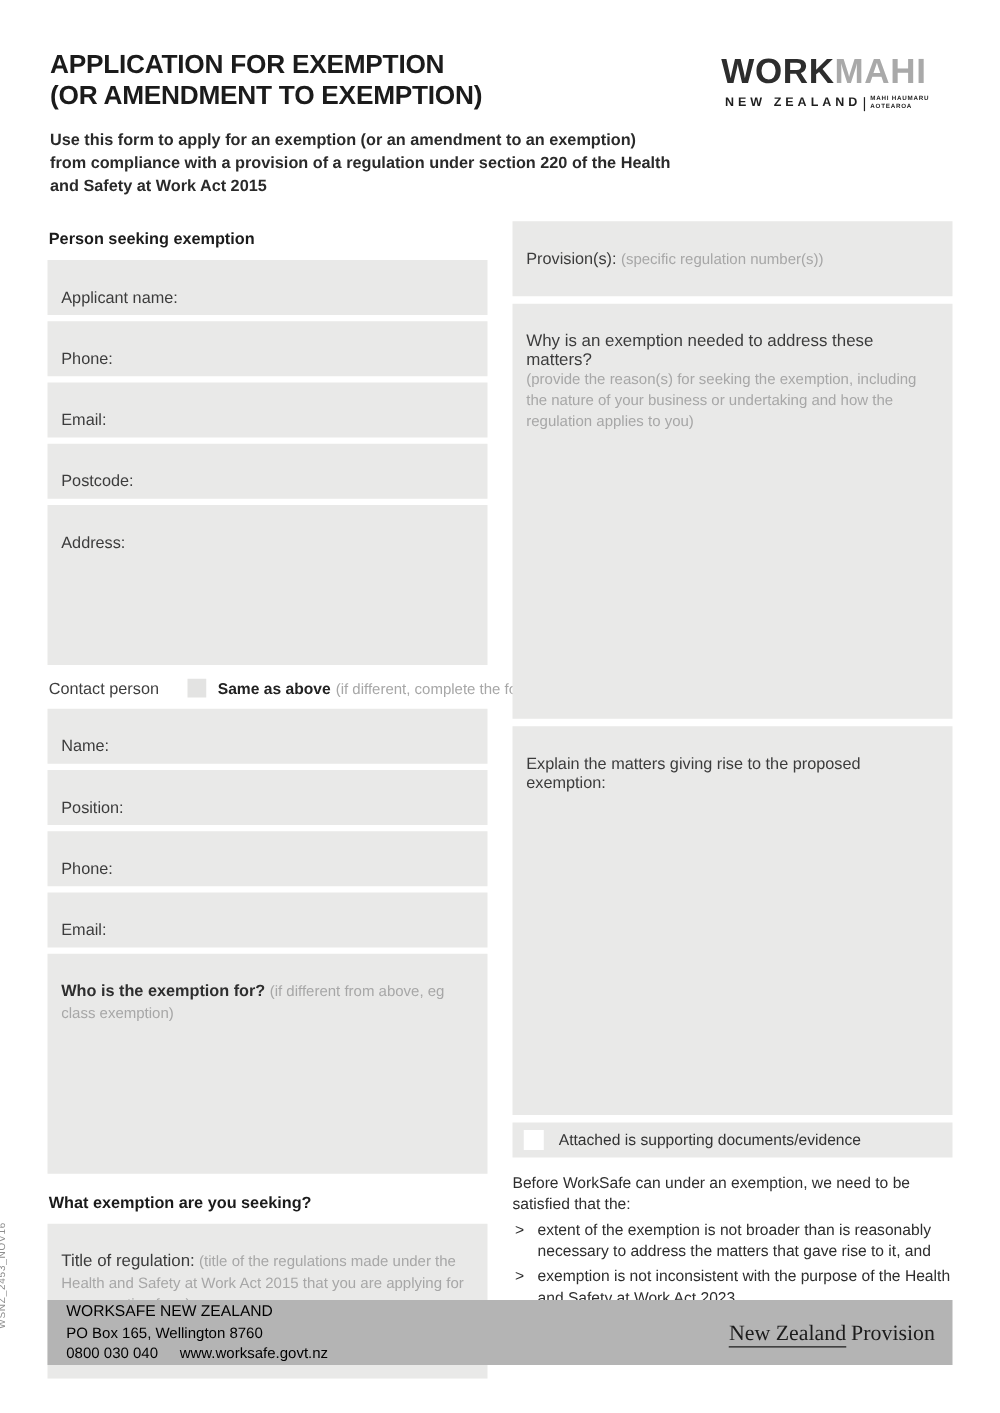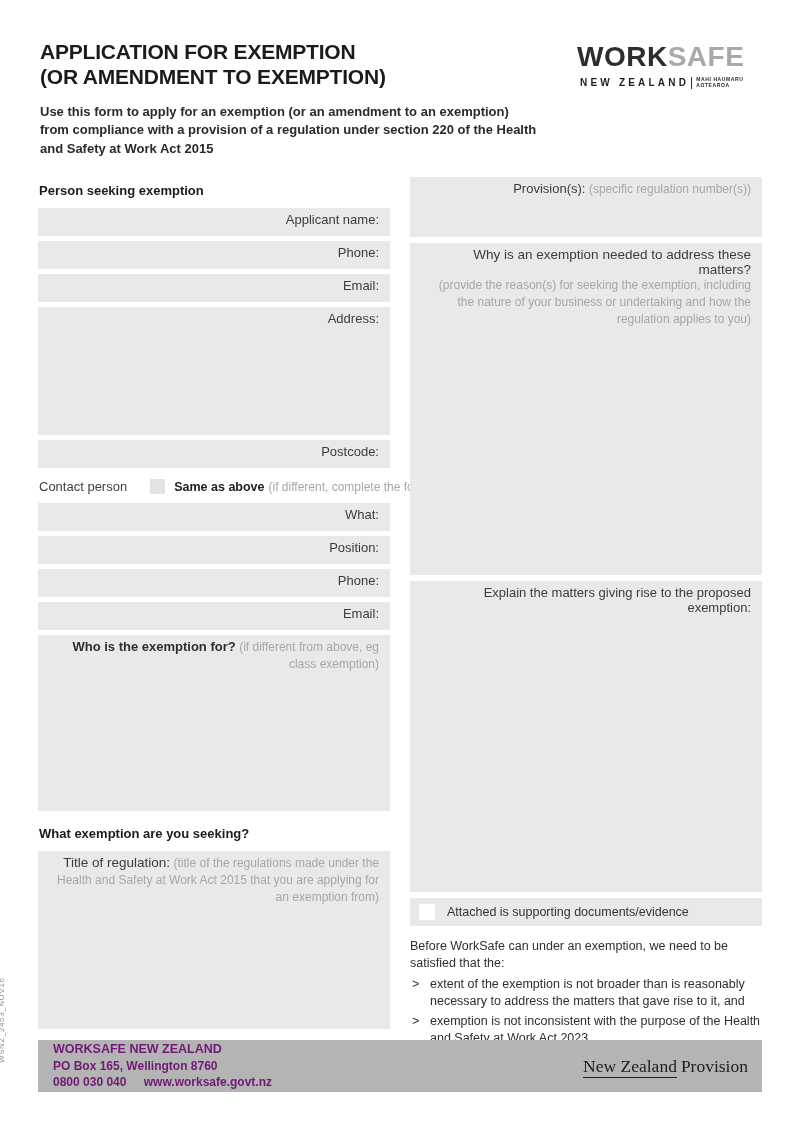--- a/index.html
+++ b/index.html
@@ -38,24 +38,24 @@
     position:absolute;left:38px;top:177px;width:724px;
     display:flex;gap:20px;
   }
   .col{width:352px;flex:0 0 352px;}
   .section-heading{
     font-size:13px;font-weight:700;color:#1b1b1b;
     margin:6px 0 10px 1px;
   }
   .field{
     background:#e9e9e8;
-    padding:4px 11px;
+    padding:22px 11px;
     margin-bottom:5px;
     box-sizing:border-box;
-    font-size:12.5px;color:#4f4f4f;text-align:right;
+    font-size:12.5px;color:#4f4f4f;
   }
   .field.small{height:28px;}
   .field .label-dark{color:#3c3c3c;font-size:13px;}
   .field .label-bold{color:#2e2e2e;font-weight:700;font-size:13px;}
   .field .hint{color:#a7a7a7;font-size:12px;line-height:1.4;}
   .contact-row{
     display:flex;align-items:center;
     margin:11px 0 9px 1px;
     font-size:13px;color:#3f3f3f;white-space:nowrap;
   }
@@ -79,21 +79,21 @@
   .bullet-marker{flex:0 0 18px;padding-left:2px;}
   .bullet-text{flex:1;}
   
   .footer{
     position:absolute;left:38px;top:1040px;width:724px;height:52px;
     background:#b4b4b4;
     display:flex;justify-content:space-between;align-items:center;
     box-sizing:border-box;
     padding:0 14px 0 15px;
   }
-  .footer-left{font-size:12px;font-weight:700;color:#701a75;line-height:1.35;}
+  .footer-left{font-size:12px;font-weight:400;color:#000000;line-height:1.35;}
   .footer-org{font-size:12.5px;}
   .footer-site{margin-left:14px;}
   .govt-logo{
     font-family:"Liberation Serif", serif;
     font-size:17.5px;color:#1c1c1c;white-space:nowrap;
   }
   .govt-nz{border-bottom:1.5px solid #1c1c1c;padding-bottom:1px;}
   .govt-g{margin-left:4px;}
   
   .side-code{
@@ -110,21 +110,21 @@
   <div class="header">
     <div>
       <div class="title">
         <div>APPLICATION FOR EXEMPTION</div>
         <div>(OR AMENDMENT TO EXEMPTION)</div>
       </div>
       <div class="intro">Use this form to apply for an exemption (or an amendment to an exemption) from compliance with a provision of a regulation under section 220 of the Health and Safety at Work Act 2015</div>
     </div>
     <div class="logo">
       <div class="logo-word">
-        <span class="logo-work">WORK</span><span class="logo-safe">SAFE</span>
+        <span class="logo-work">WORK</span><span class="logo-safe">MAHI</span>
       </div>
       <div class="logo-sub">
         <span class="logo-nz">NEW ZEALAND</span>
         <span class="logo-divider">|</span>
         <span class="logo-maori">
           <span>MAHI HAUMARU</span><br>
           <span>AOTEAROA</span>
         </span>
       </div>
     </div>
@@ -137,36 +137,36 @@
 
       <div class="field small">
         <span class="label-dark">Applicant name:</span>
       </div>
       <div class="field small">
         <span class="label-dark">Phone:</span>
       </div>
       <div class="field small">
         <span class="label-dark">Email:</span>
       </div>
+      <div class="field small">
+        <span class="label-dark">Postcode:</span>
+      </div>
       <div class="field" style="height:128px;">
         <span class="label-dark">Address:</span>
-      </div>
-      <div class="field small">
-        <span class="label-dark">Postcode:</span>
       </div>
 
       <div class="contact-row">
         <span>Contact person</span>
         <span class="checkbox"></span>
         <span class="contact-bold">Same as above</span>
         <span class="contact-hint">(if different, complete the following)</span>
       </div>
 
       <div class="field small">
-        <span class="label-dark">What:</span>
+        <span class="label-dark">Name:</span>
       </div>
       <div class="field small">
         <span class="label-dark">Position:</span>
       </div>
       <div class="field small">
         <span class="label-dark">Phone:</span>
       </div>
       <div class="field small">
         <span class="label-dark">Email:</span>
       </div>

